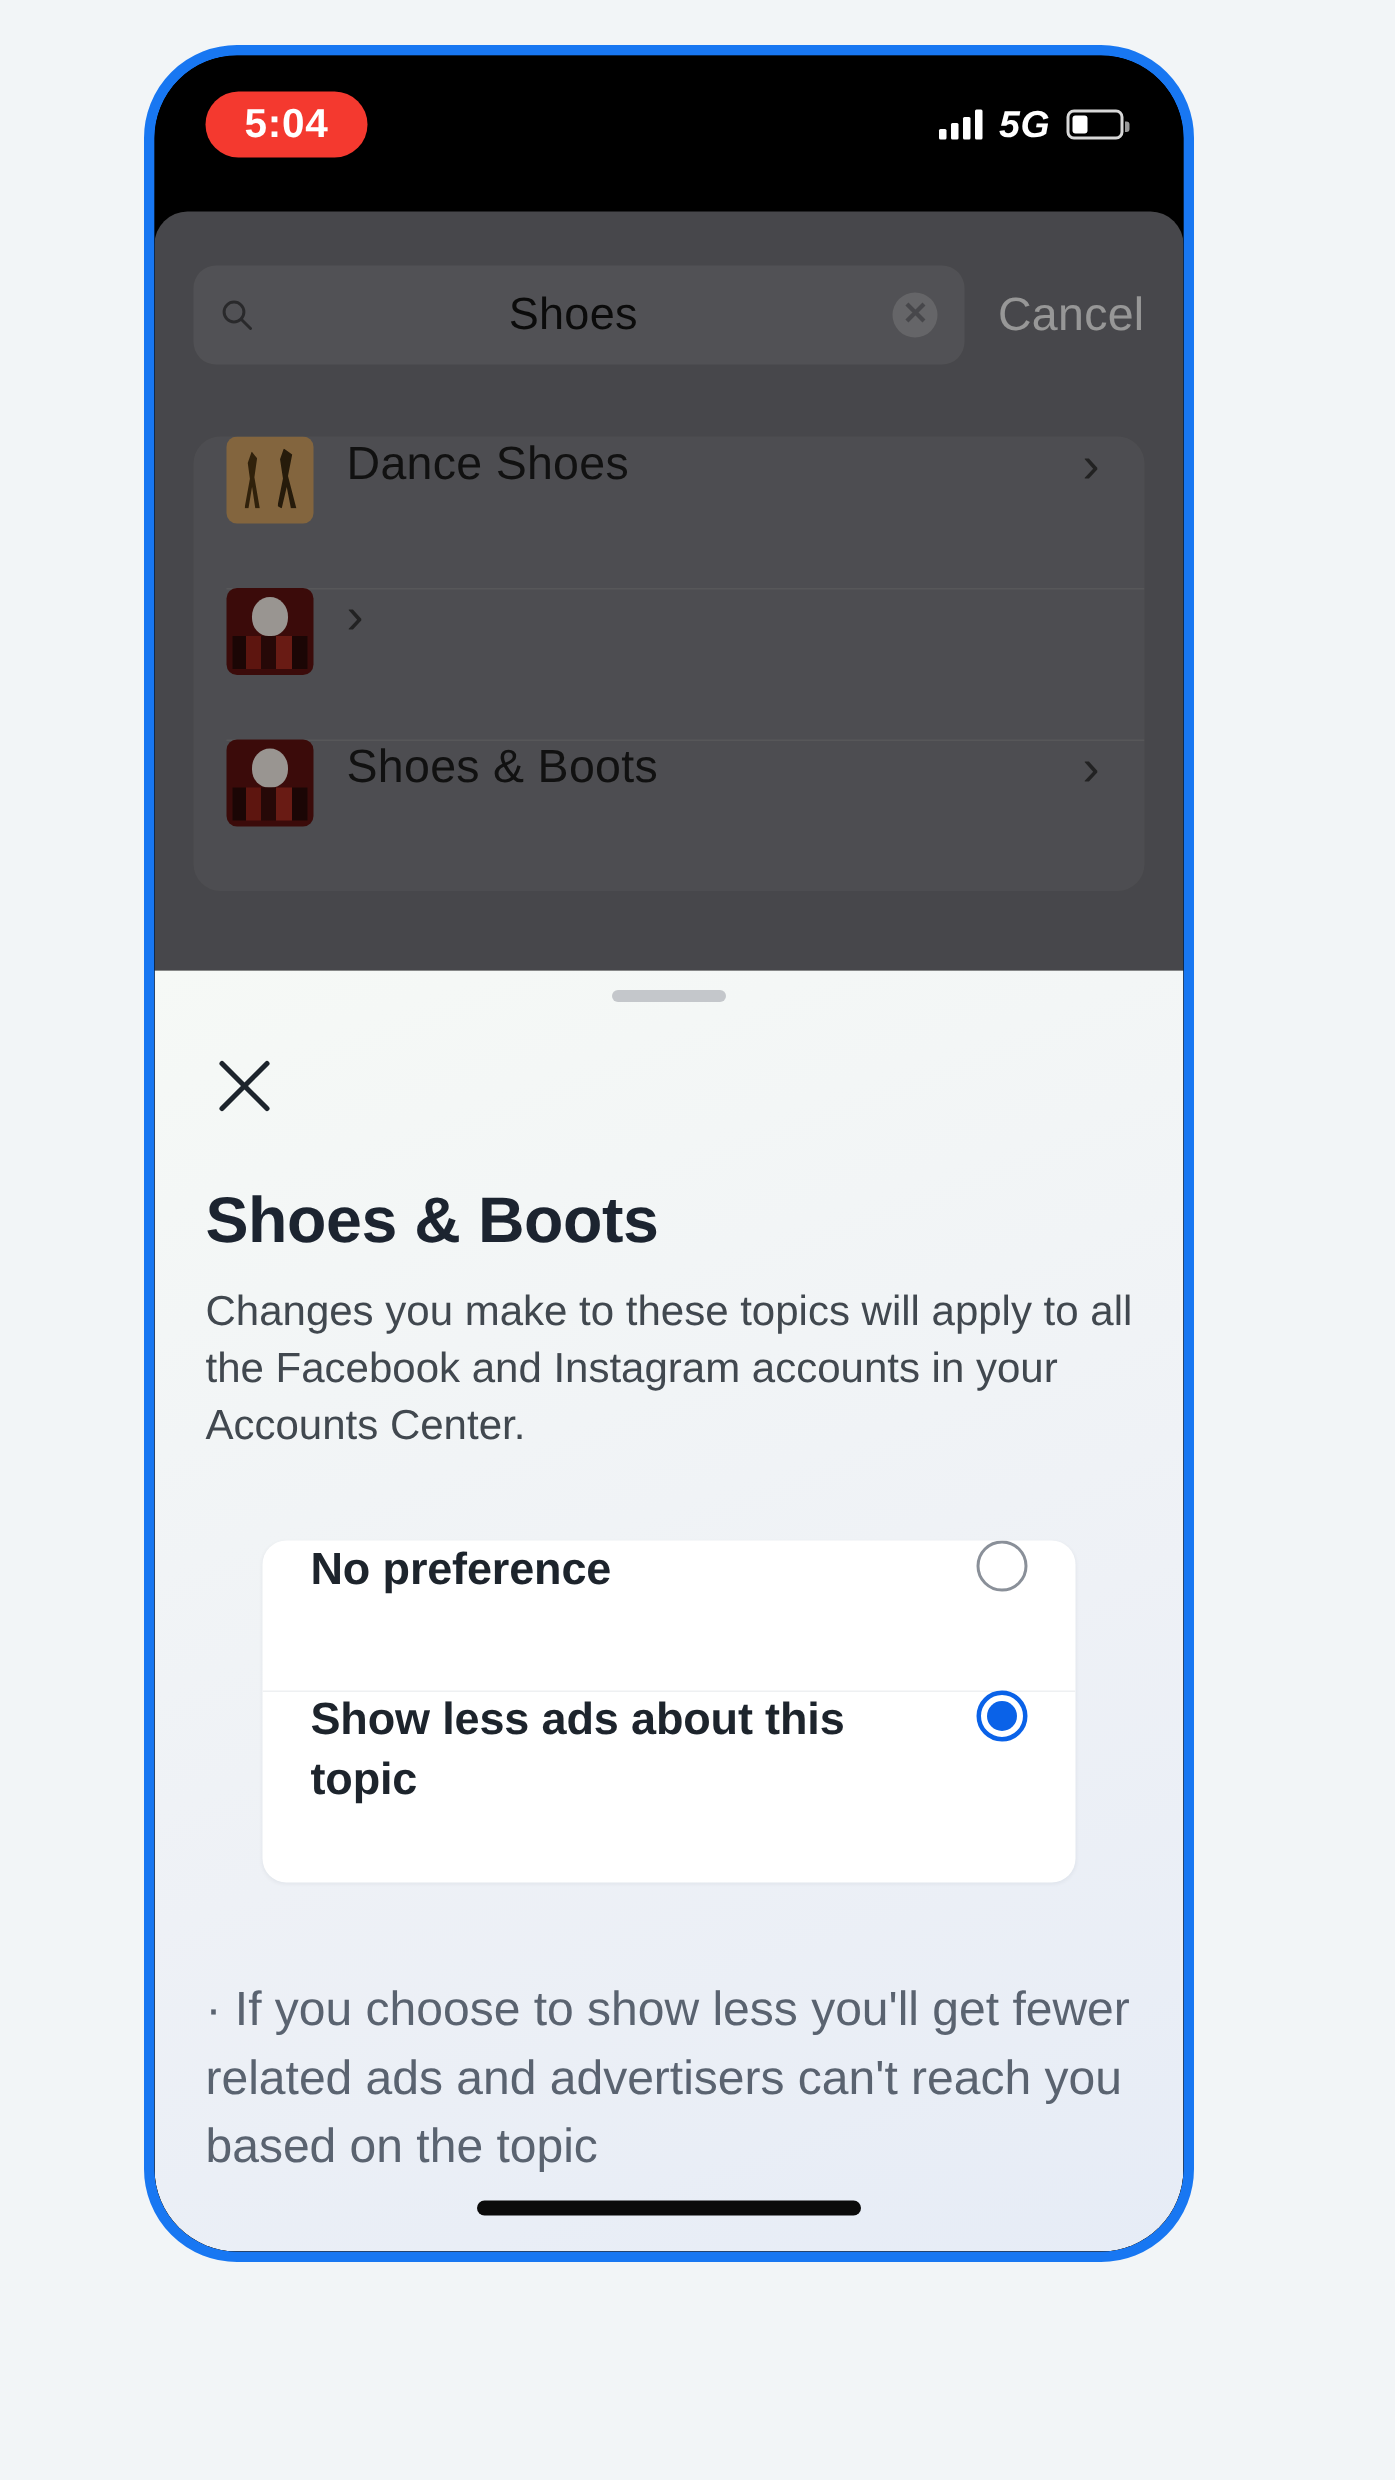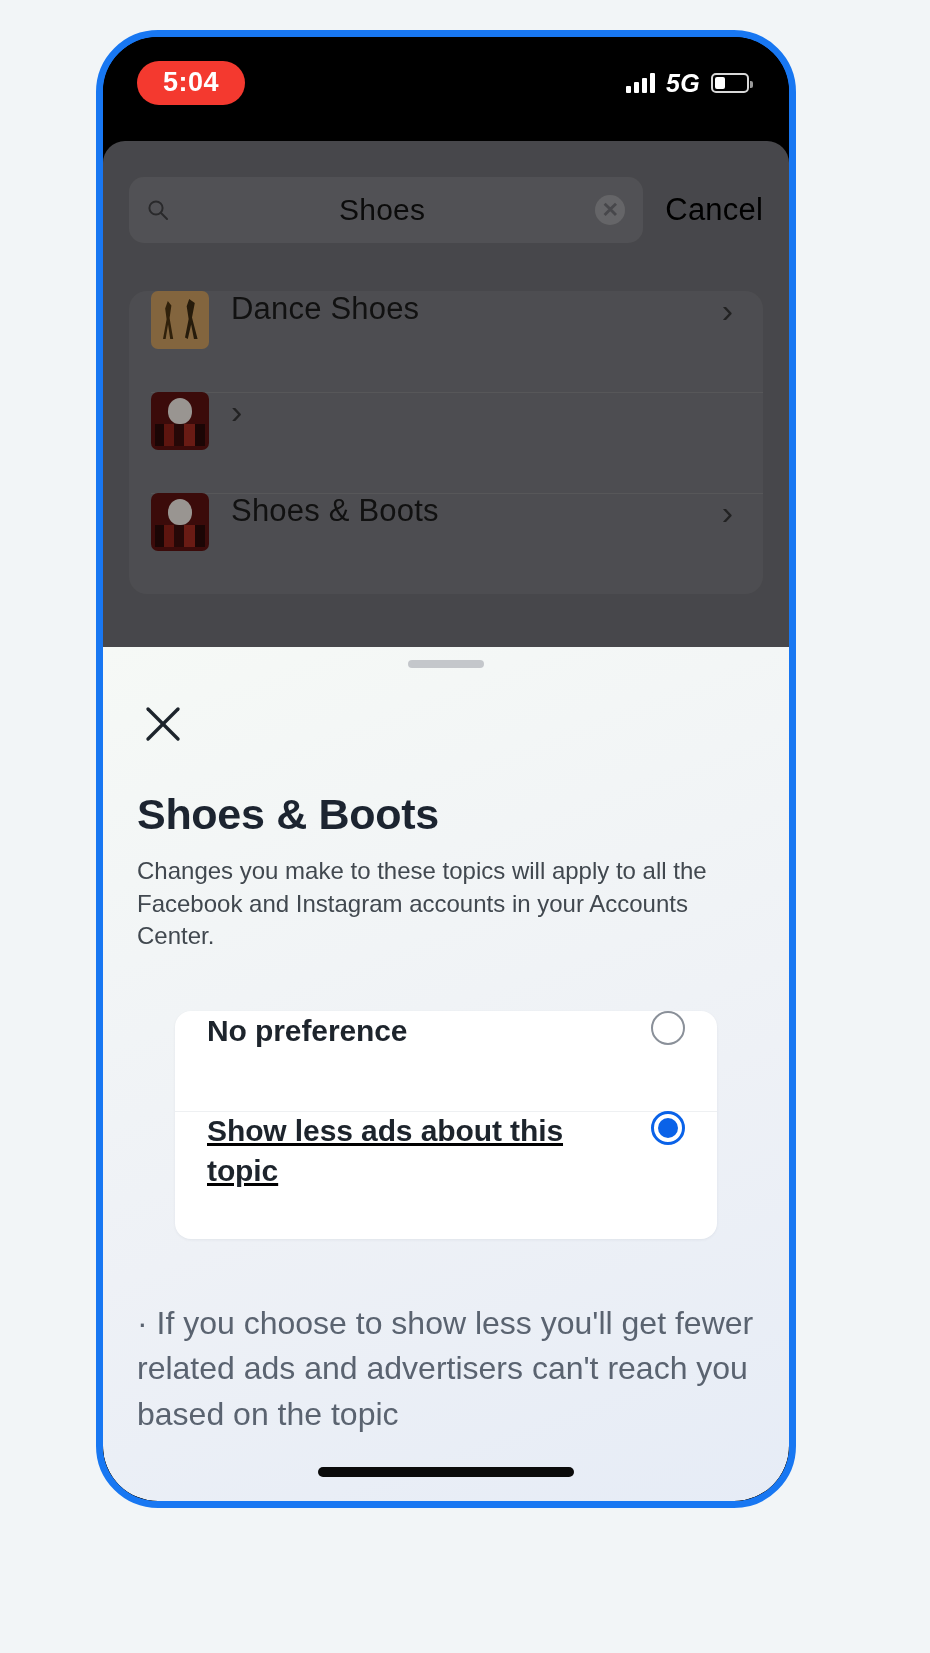--- a/index.html
+++ b/index.html
@@ -182,21 +182,21 @@
     background: #9a9a9e;
     color: #6d6d72;
     font-size: 21px;
     line-height: 30px;
     text-align: center;
     flex: 0 0 30px;
     font-weight: bold;
   }
   .cancel-btn {
     font-size: 31px;
-    color: #000000;
+    color: #e5e5e5;
     letter-spacing: .2px;
     white-space: nowrap;
   }
 
   .results-card {
     margin-top: 48px;
     background: #76767b;
     border-radius: 18px;
     overflow: hidden;
   }
@@ -303,21 +303,21 @@
   .sheet-title {
     margin-top: 40px;
     font-size: 43px;
     font-weight: bold;
     color: #1c2430;
     letter-spacing: -.3px;
   }
 
   .sheet-desc {
     margin-top: 16px;
-    font-size: 24px;
+    font-size: 28px;
     line-height: 1.36;
     color: #41484f;
     max-width: 630px;
   }
 
   .options-card {
     margin: 58px 38px 0;
     background: #fff;
     border-radius: 16px;
     overflow: hidden;
@@ -331,21 +331,21 @@
     gap: 18px;
     position: relative;
   }
   .option-row + .option-row::before {
     content:"";
     position:absolute;
     left: 0; right: 0; top: 0;
     height: 1px;
     background: #eef0f2;
   }
-  .option-row.tall { min-height: 128px; text-decoration: underline; }
+  .option-row.tall { min-height: 128px; }
   .option-label {
     flex: 1;
     font-size: 30px;
     font-weight: bold;
     color: #1d242c;
     line-height: 1.33;
     letter-spacing: -.1px;
   }
   .radio {
     flex: 0 0 34px;

